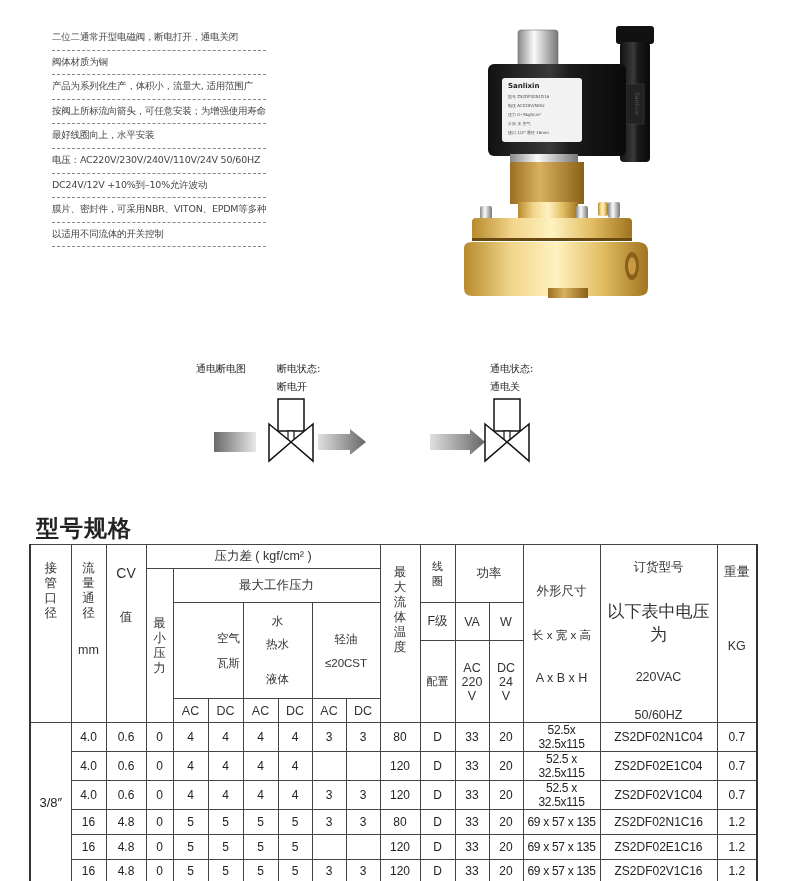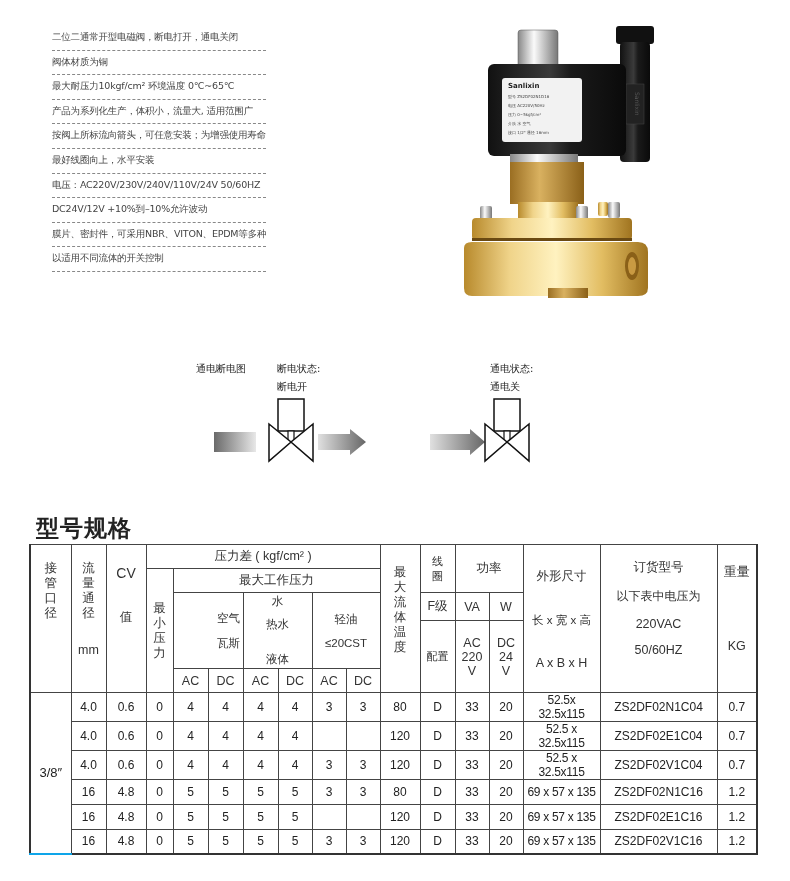--- a/index.html
+++ b/index.html
@@ -29,21 +29,20 @@
   table.spec .body td { height: 24.8px; font-size: 12px; }
   table.spec .outer-left { border-left: 2px solid #333; }
   .stack { display:flex; flex-direction:column; align-items:center; gap:8px; }
 </style>
 </head>
 <body>
 
 <div class="features">
   <div class="feature">二位二通常开型电磁阀，断电打开，通电关闭</div>
   <div class="feature">阀体材质为铜</div>
-  <div class="feature">最大耐压力10kgf/cm²   环境温度 0℃~65℃</div>
   <div class="feature">产品为系列化生产，体积小，流量大, 适用范围广</div>
   <div class="feature">按阀上所标流向箭头，可任意安装；为增强使用寿命</div>
   <div class="feature">最好线圈向上，水平安装</div>
   <div class="feature">电压：AC220V/230V/240V/110V/24V  50/60HZ</div>
   <div class="feature">DC24V/12V  +10%到–10%允许波动</div>
   <div class="feature">膜片、密封件，可采用NBR、VITON、EPDM等多种</div>
   <div class="feature">以适用不同流体的开关控制</div>
 </div>
 
 <svg class="product" viewBox="0 0 200 272" xmlns="http://www.w3.org/2000/svg">
@@ -203,23 +202,23 @@
     </td>
     <td rowspan="2" colspan="2" class="hd">功率</td>
     <td rowspan="5" class="hd">
       <div class="stack" style="gap:28px;justify-content:center;">
         <div>外形尺寸</div>
         <div style="font-size:11.5px;">长 x 宽 x 高</div>
         <div>A x B x H</div>
       </div>
     </td>
     <td rowspan="5" class="hd" style="vertical-align:top; padding-top:14px;">
-      <div class="stack" style="gap:12px;">
+      <div class="stack" style="gap:24px;">
         <div>订货型号</div>
-        <div style="font-size:12px;">以下表中电压为</div>
+        <div style="font-size:17px;">以下表中电压为</div>
         <div>220VAC</div>
         <div>50/60HZ</div>
       </div>
     </td>
     <td rowspan="5" class="hd" style="vertical-align:top; padding-top:18px; border-right:2px solid #333;">
       <div style="font-size:13px;">重量</div>
       <div style="margin-top:58px;">KG</div>
     </td>
   </tr>
   <tr style="height:24px">

